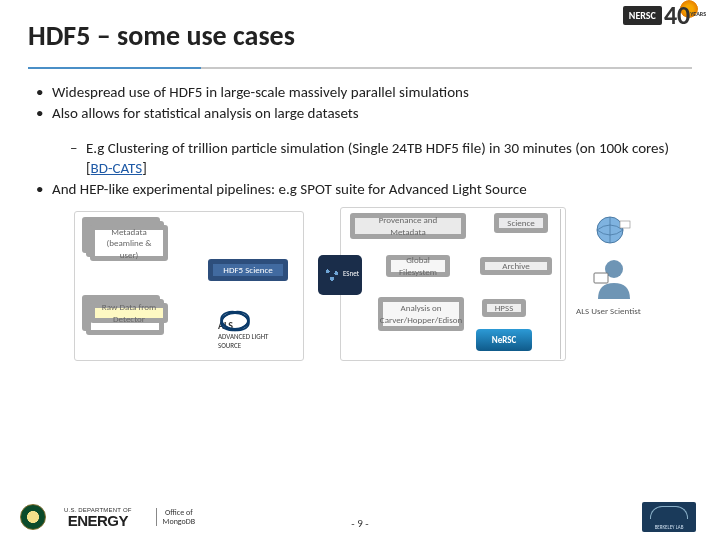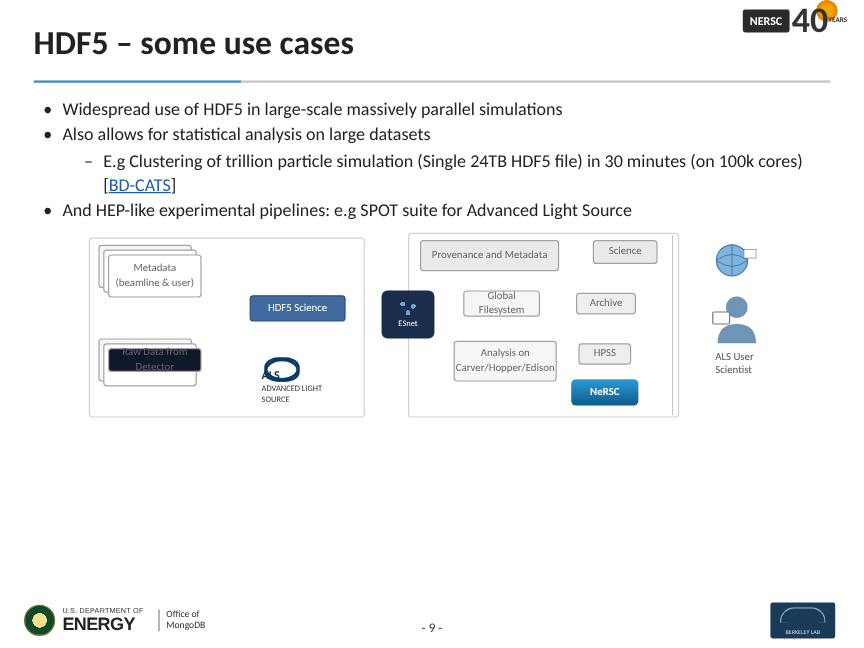--- a/index.html
+++ b/index.html
@@ -28,21 +28,21 @@
   }
   .nersc-badge {
     background: #2a2a2a;
     color: #fff;
     font-size: 10px;
     font-weight: bold;
     padding: 3px 6px;
     border-radius: 2px;
   }
   .forty {
-    font-size: 30px;
+    font-size: 26px;
     font-weight: 900;
     color: #333;
     position: relative;
     line-height: 0.9;
   }
   .forty-sun {
     position: absolute;
     top: -4px; right: -8px;
     width: 18px; height: 18px;
     background: radial-gradient(circle,#f7a600 30%,#e67e00 70%,transparent 72%);
@@ -63,85 +63,85 @@
     margin: 6px 28px 0 28px;
   }
   .content {
     padding: 14px 27px 0 34px;
     font-size: 15px;
     line-height: 1.28;
   }
   ul.bullets { list-style: none; }
   ul.bullets > li { position: relative; padding-left: 18px; margin-bottom: 2px; }
   ul.bullets > li::before { content: "•"; position: absolute; left: 2px; top: 0; }
-  ul.dashes { list-style: none; margin-top: 3px; }
+  ul.dashes { list-style: none; margin-top: 16px; }
   ul.dashes > li { position: relative; padding-left: 34px; margin-bottom: 2px; }
   ul.dashes > li::before { content: "–"; position: absolute; left: 18px; top: 0; }
   .link { color: #1f5aa6; text-decoration: underline; }
   .ital { font-style: italic; }
 
   .diagram {
     margin: 10px 46px 0 46px;
     height: 162px;
     position: relative;
     border: none;
     font-size: 9px;
     color: #555;
   }
   .dbox {
     position: absolute;
-    border: 1px solid #a3a3a3;
+    border: 5px solid #a3a3a3;
     background: #f6f6f6;
     border-radius: 3px;
     text-align: center;
     display: flex;
     align-items: center;
     justify-content: center;
     padding: 3px 5px;
     font-size: 9px;
     color: #666;
   }
   .stack1 { left: 2px; top: 8px; width: 78px; height: 36px; }
   .stack1b { left: 6px; top: 12px; width: 78px; height: 36px; background:#fff;}
   .stack1c { left: 10px; top: 16px; width: 78px; height: 36px; background:#fff;}
   .stack2 { left: 2px; top: 86px; width: 78px; height: 36px; }
   .stack2b { left: 6px; top: 90px; width: 78px; height: 36px; background:#fff;}
-  .stack2c { left: 10px; top: 94px; width: 78px; height: 20px; background:#0f172a;}
+  .stack2c { left: 10px; top: 94px; width: 78px; height: 20px; background:#fef9c3;}
   .suitcase { left: 128px; top: 50px; width: 80px; height: 22px; background:#416aa0; color:#fff; border-color:#2d4e7c; }
   .als-logo { position:absolute; left: 138px; top: 98px; width: 64px; height: 44px; display:flex; flex-direction:column; align-items:flex-start; font-size:7px; color:#333;}
   .als-rings { width:34px; height:30px; position:relative;}
   .als-rings span{position:absolute;border:2px solid #0a3a6a;border-radius:50%;}
   .provbox { left: 270px; top: 4px; width: 116px; height: 26px; background:#eaeaea;}
   .mongobox { left: 414px; top: 4px; width: 54px; height: 20px; background:#eaeaec;}
-  .esnet { position:absolute; left: 238px; top: 46px; width: 44px; height: 40px; background:#1a2d4a; border-radius:5px; display:flex; flex-direction:column; align-items:center; justify-content:center; color:#fff; font-size:7px;}
+  .esnet { position:absolute; left: 238px; top: 46px; width: 44px; height: 40px; background:#1a2d4a; border-radius:5px; display:flex; flex-direction:row; align-items:center; justify-content:center; color:#fff; font-size:7px;}
   .esnet .dots{width:22px;height:18px;background:radial-gradient(circle at 30% 30%,#6fa5d6 2px,transparent 2px),radial-gradient(circle at 70% 40%,#6fa5d6 2px,transparent 2px),radial-gradient(circle at 50% 70%,#6fa5d6 2px,transparent 2px),#1a2d4a;}
   .gfs { left: 306px; top: 46px; width: 64px; height: 22px; }
-  .archive { left: 400px; top: 48px; width: 50px; height: 18px; background:#eee;}
+  .archive { left: 400px; top: 48px; width: 72px; height: 18px; background:#eee;}
   .analysis { left: 298px; top: 88px; width: 86px; height: 34px; }
   .hpss { left: 402px; top: 90px; width: 44px; height: 18px; background:#eee;}
   .nersc-logo { position:absolute; left: 396px; top: 120px; width: 56px; height: 22px; background: linear-gradient(#2c9ad6,#0f5a8a); border-radius:4px; color:#fff; font-size:9px; font-weight:bold; display:flex; align-items:center; justify-content:center;}
   .vline { position:absolute; left: 480px; top: 0; width:1px; height: 150px; background:#c8c8c8;}
   .globe { position:absolute; left: 512px; top: 6px; width: 40px; height: 30px; }
   .globe-svg{width:100%;height:100%;}
   .user { position:absolute; left: 510px; top: 46px; width: 48px; height: 48px; }
-  .user-label { position:absolute; left: 516px; top: 96px; font-size:9px; color:#555;}
+  .user-label { position:absolute; left: 496px; top: 96px; font-size:9px; color:#555;}
   .pframe { position:absolute; border:1px solid #d2d2d2; }
   .pf1 { left: 260px; top: -2px; width: 226px; height: 154px; border-radius:3px;}
   .pf2 { left: -6px; top: 2px; width: 230px; height: 150px; border-radius:3px;}
 
   .footer {
     position: absolute;
     bottom: 8px; left: 0; right: 0;
     display: flex;
     align-items: center;
     justify-content: space-between;
     padding: 0 24px 0 20px;
   }
   .doe {
-    display: flex; align-items: center; gap: 6px;
+    display: flex; align-items: center; gap: 18px; text-align: center;
   }
   .seal {
     width: 26px; height: 26px; border-radius: 50%;
     background: radial-gradient(circle,#f5e08a 35%,#0b4a2a 36%,#0b4a2a 100%);
     border: 1px solid #7a6a2a;
   }
   .energy {
     display: flex; flex-direction: column; line-height: 1;
     font-family: Arial, sans-serif;
   }

